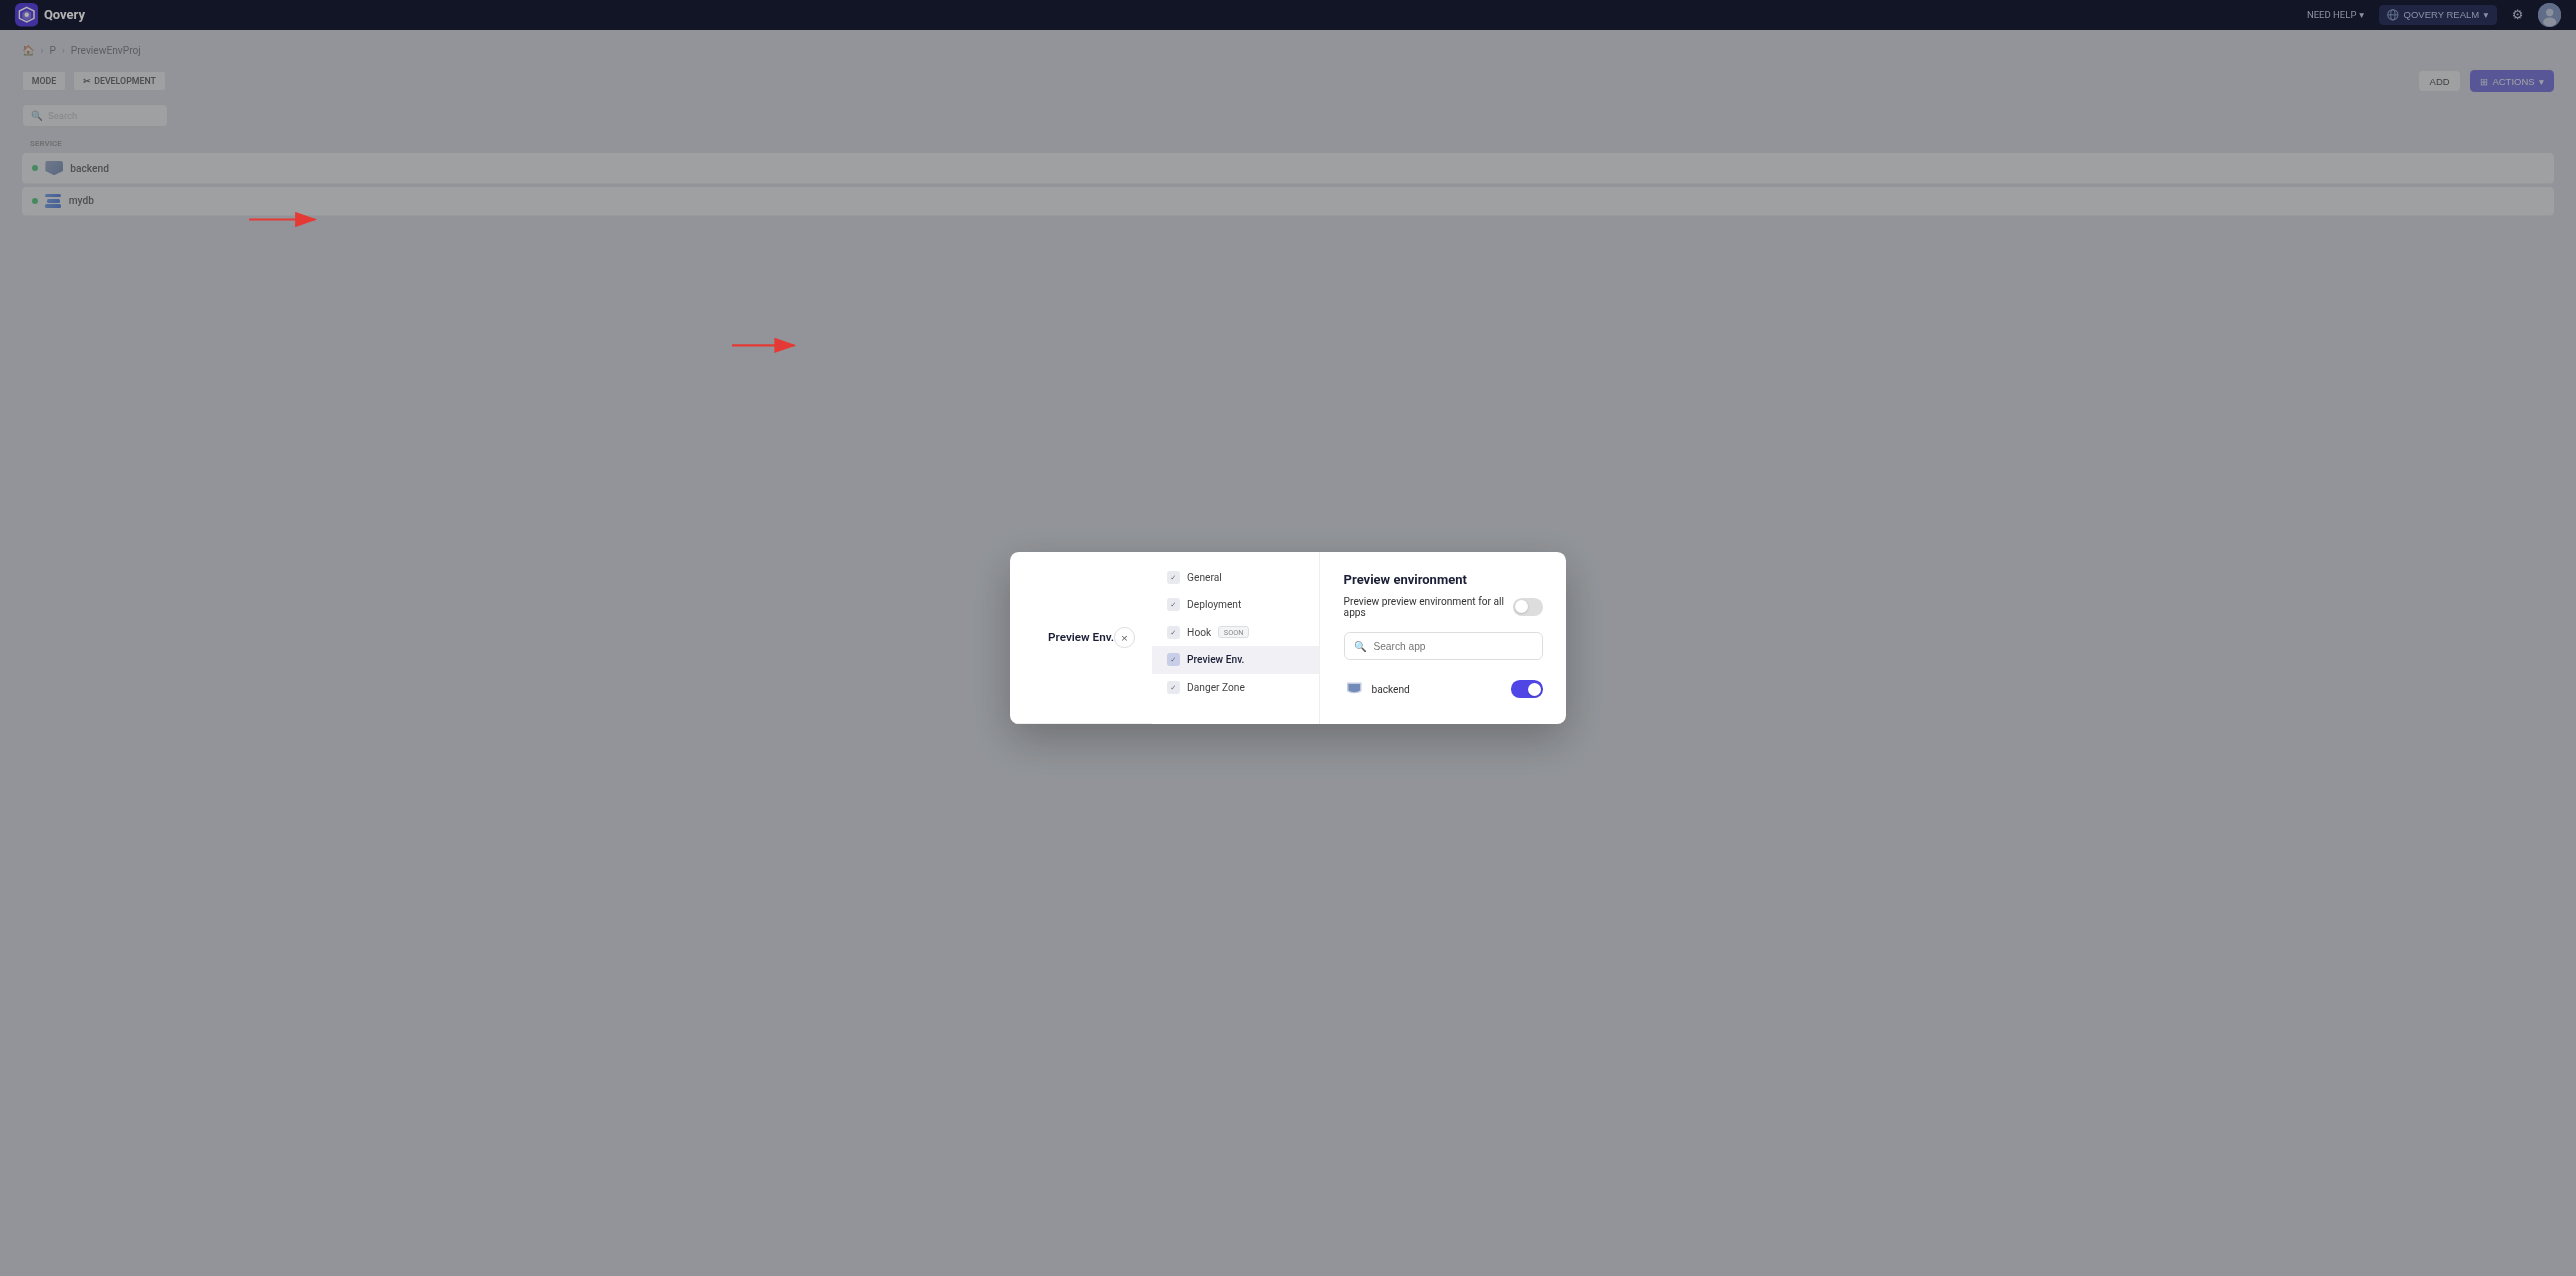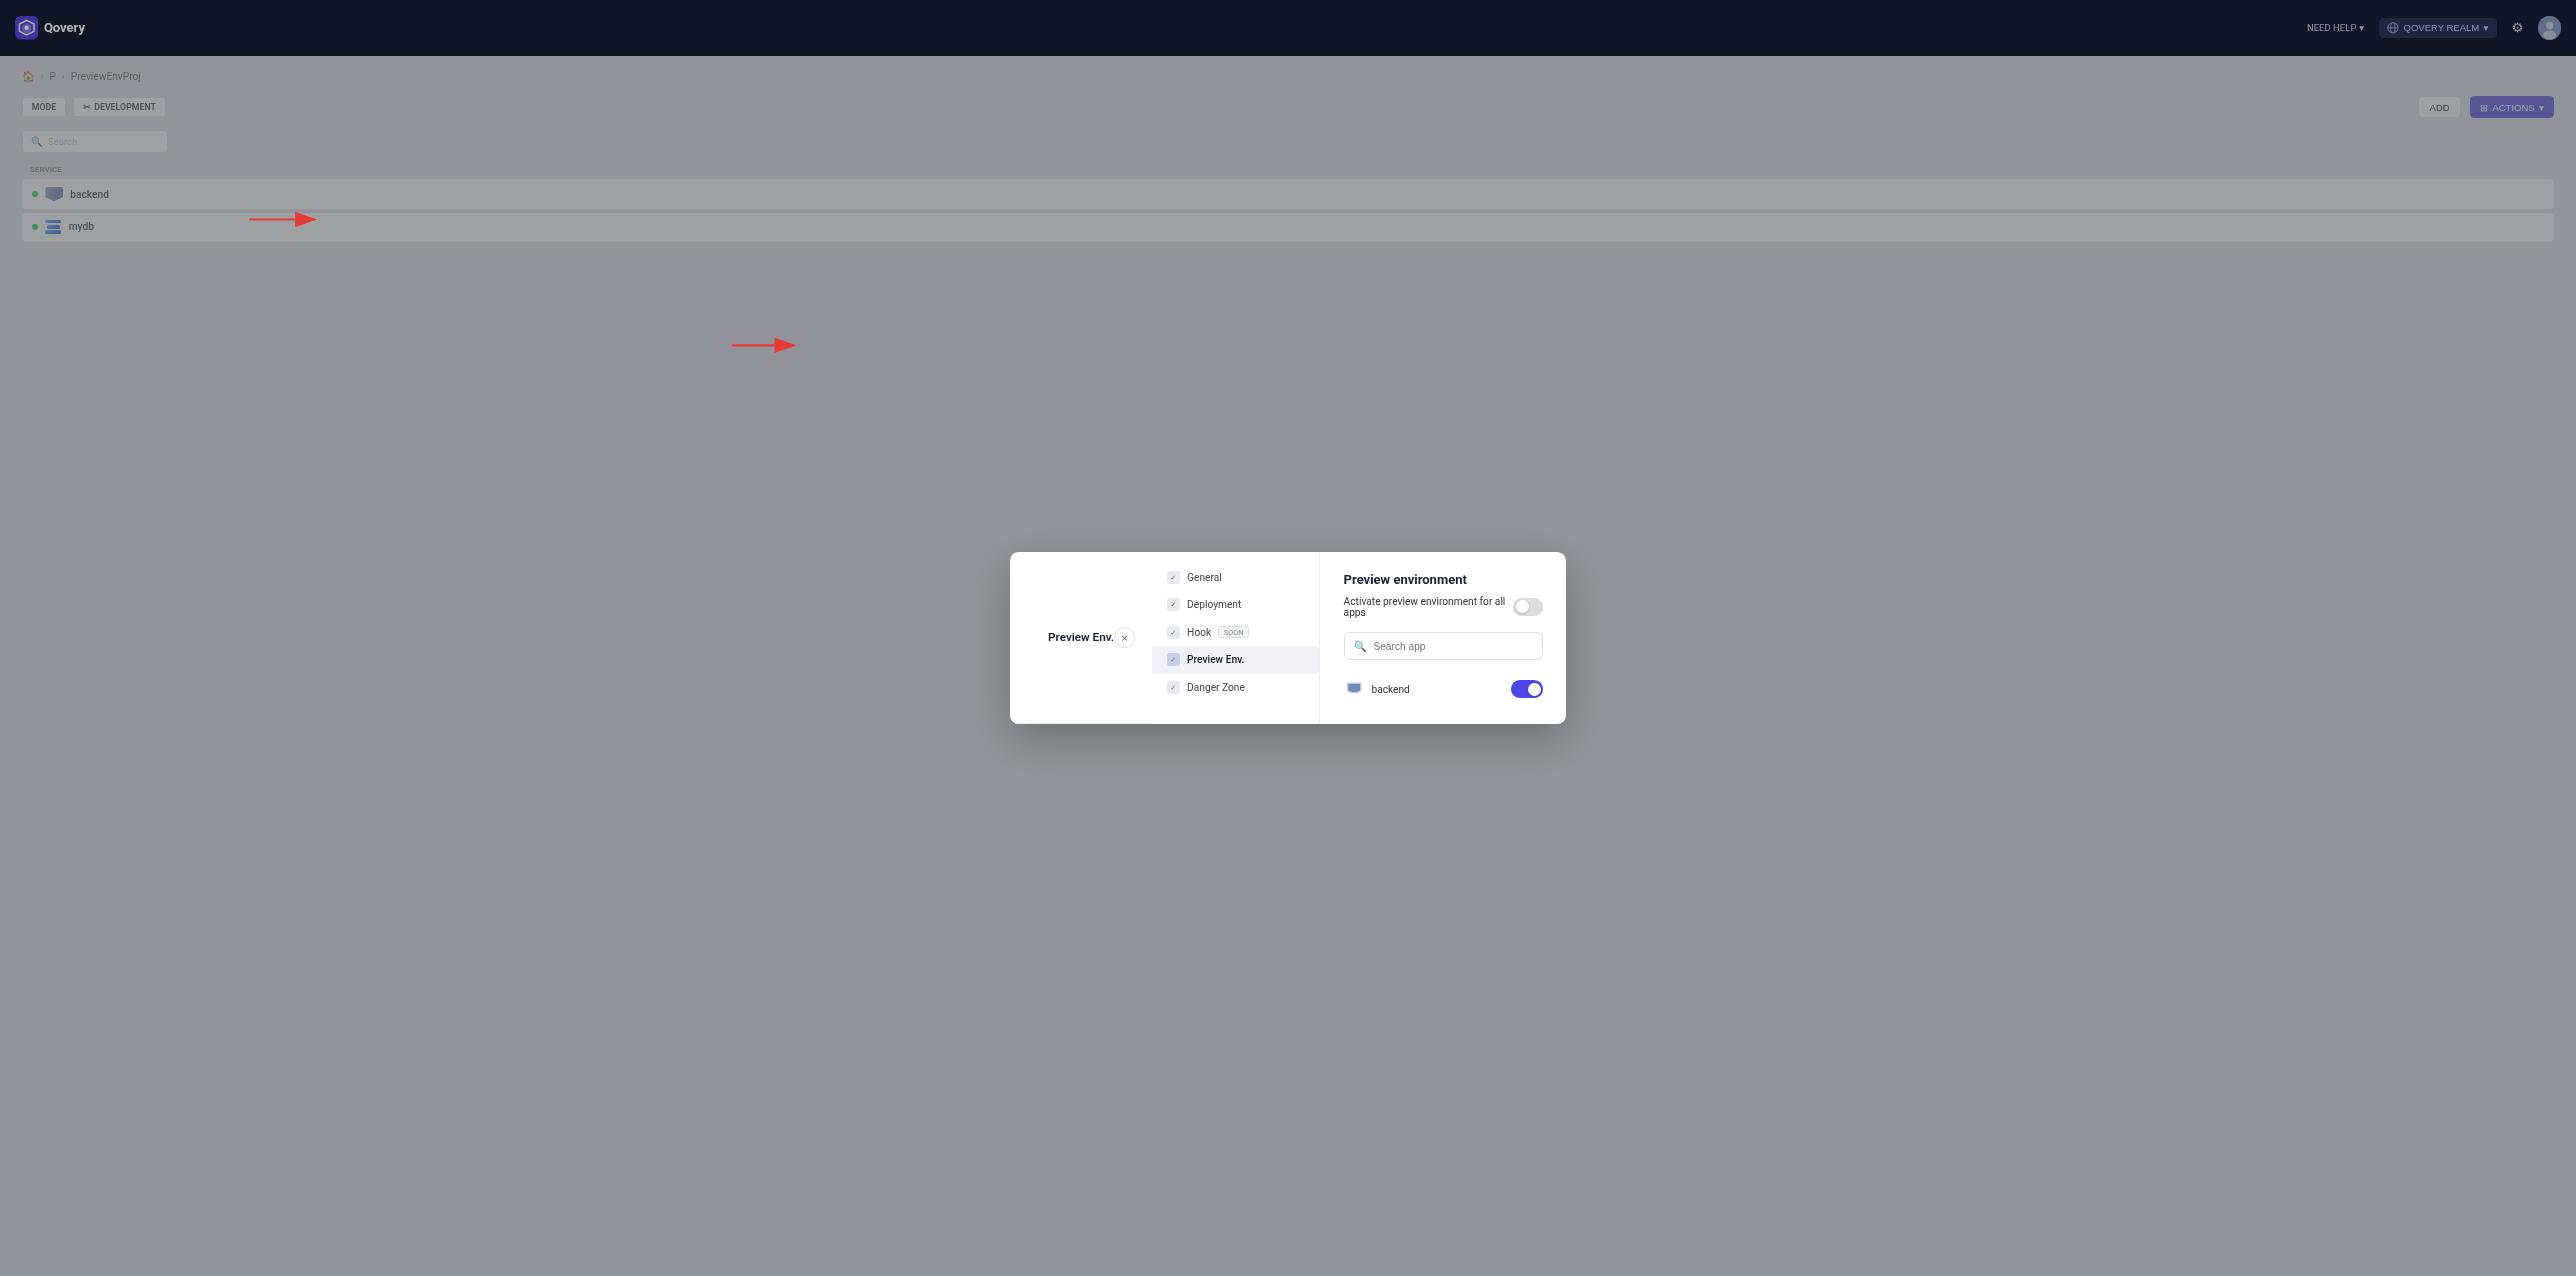--- a/index.html
+++ b/index.html
@@ -6,21 +6,21 @@
     body {
       font-family: -apple-system, BlinkMacSystemFont, 'Segoe UI', Roboto, sans-serif;
       background: #d1d5db;
       min-height: 100vh;
       overflow: hidden;
     }
 
     
     .topnav {
       background: #1a1f36;
-      height: 56px;
+      height: 30px;
       display: flex;
       align-items: center;
       padding: 0 14.6px;
       justify-content: space-between;
     }
     .topnav-left {
       display: flex;
       align-items: center;
       gap: 5.9px;
     }
@@ -520,21 +520,21 @@
         <div class="sidebar-item">
           <div class="sidebar-check">✓</div>
           <span>Danger Zone</span>
         </div>
       </div>
 
       <div class="modal-content-area">
         <h3 class="content-title">Preview environment</h3>
 
         <div class="toggle-row">
-          <span class="toggle-label">Activate preview environment for all apps</span>
+          <span class="toggle-label">Preview preview environment for all apps</span>
           <div class="toggle off">
             <div class="toggle-thumb"></div>
           </div>
         </div>
 
         <div class="search-app-input">
           <span style="color:#aaa; font-size:10.2px;">🔍</span>
           <input type="text" placeholder="Search app" style="">
         </div>
 

